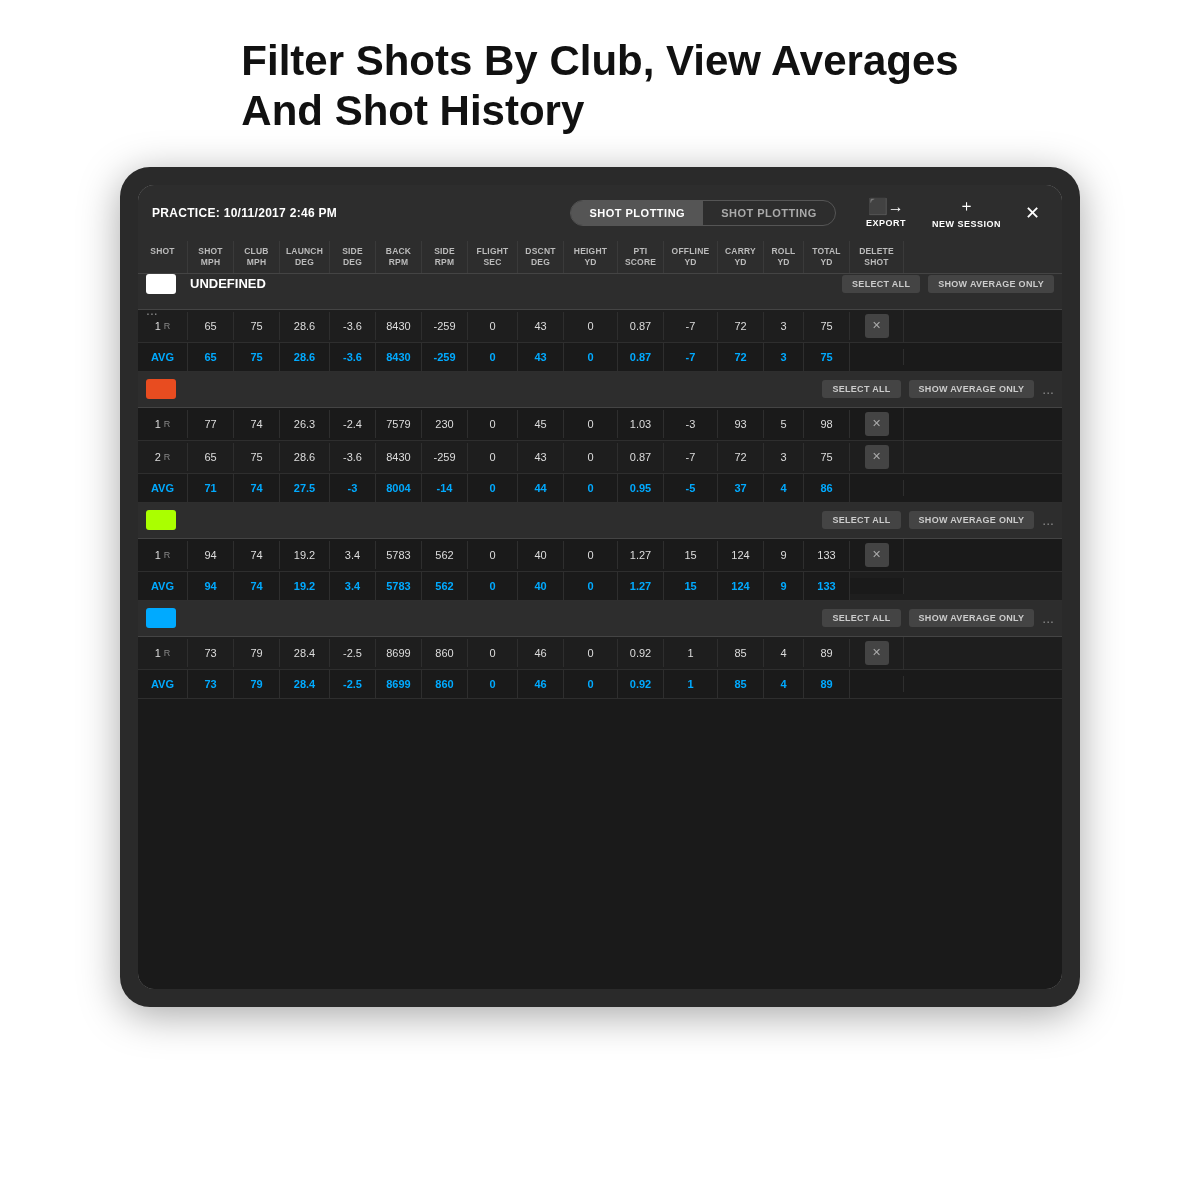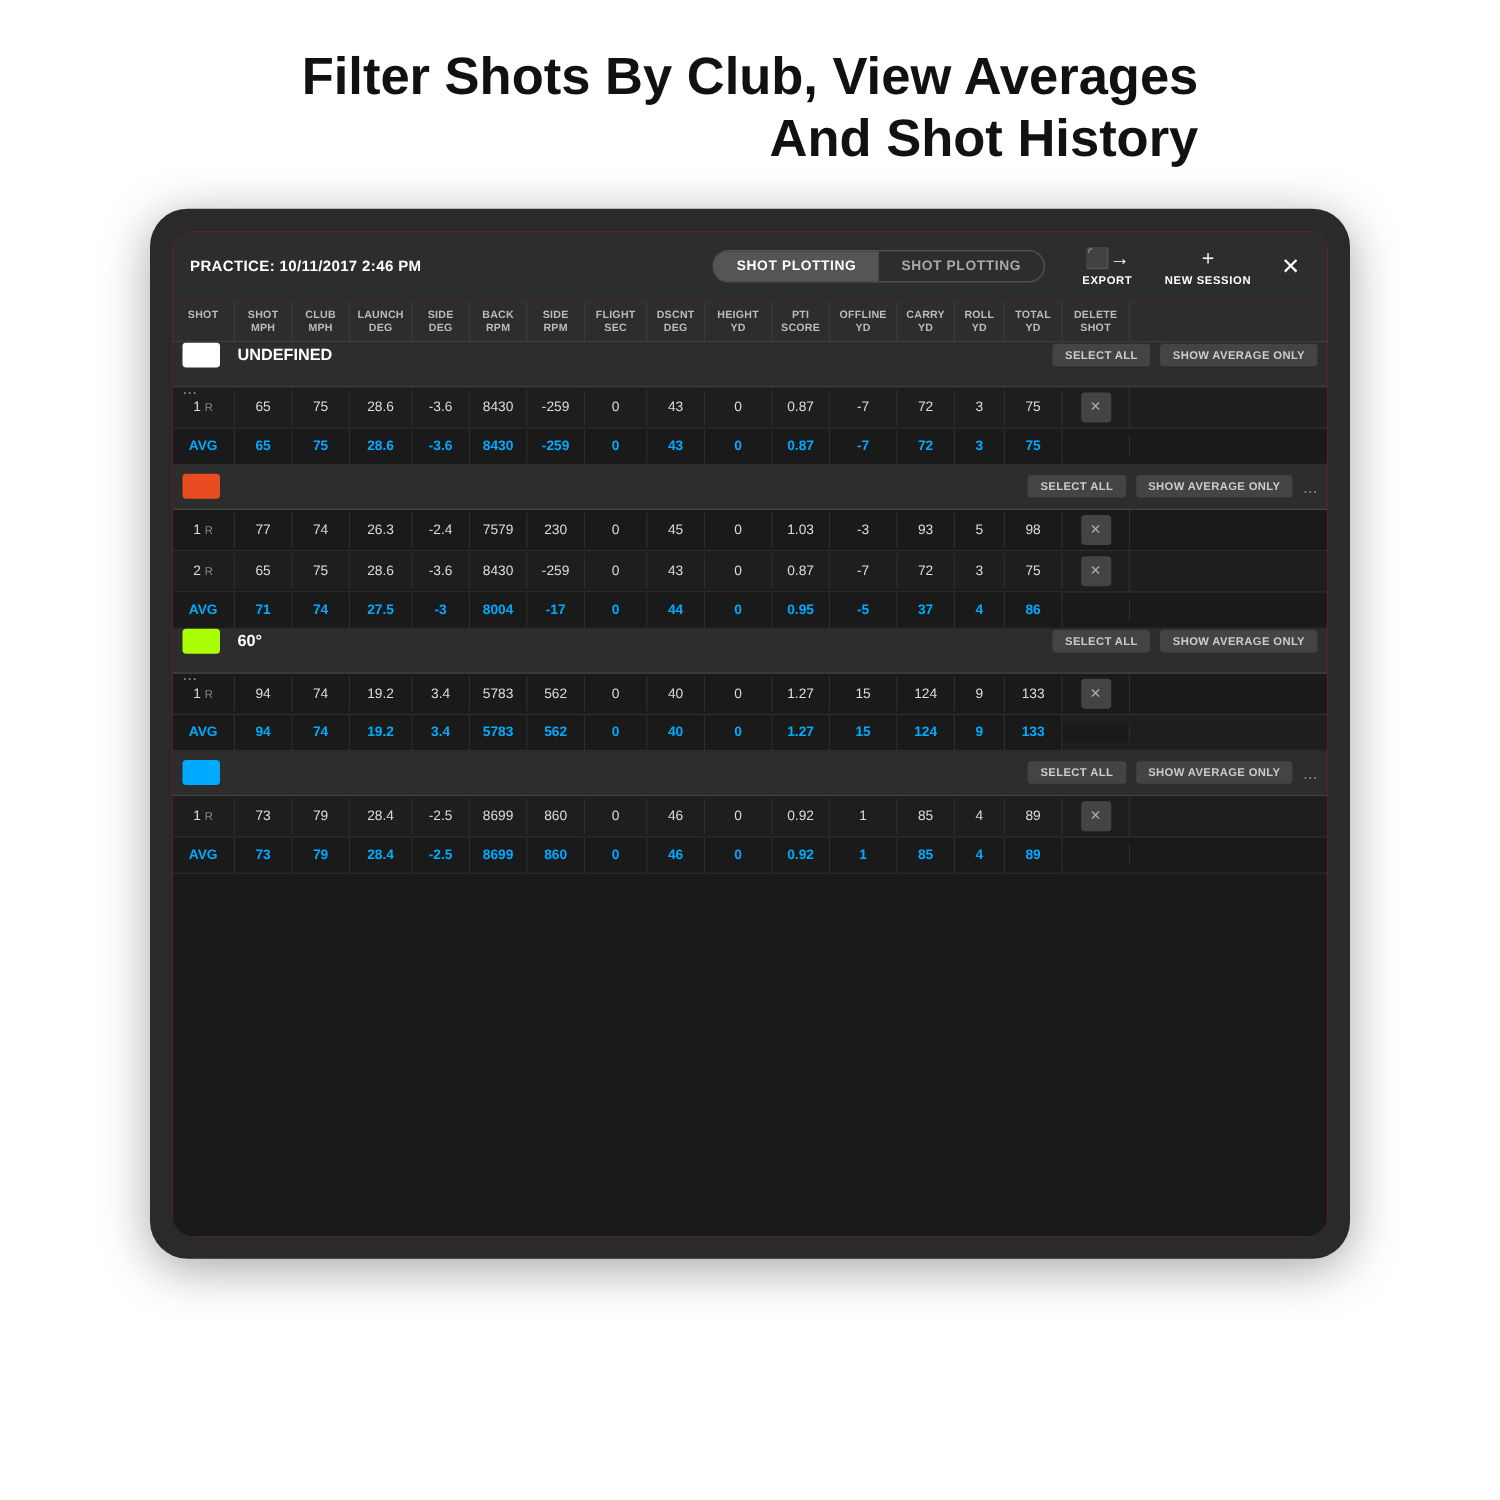--- a/index.html
+++ b/index.html
@@ -10,42 +10,42 @@
       height: 1200px;
       overflow: hidden;
       display: flex;
       flex-direction: column;
       align-items: center;
     }
 
     .page-title {
       font-size: 42px;
       font-weight: 700;
-      text-align: right;
+      text-align: left;
       margin-top: 36px;
       margin-bottom: 30px;
       line-height: 1.2;
       color: #111;
     }
 
     
     .tablet-frame {
       width: 960px;
       height: 840px;
       background: #2a2a2a;
       border-radius: 30px;
       padding: 18px;
       box-shadow: 0 8px 40px rgba(0,0,0,0.35);
       position: relative;
     }
 
     .tablet-screen {
       width: 100%;
       height: 100%;
-      background: #be185d;
+      background: #a3a3a3;
       border-radius: 16px;
       overflow: hidden;
       display: flex;
       flex-direction: column;
     }
 
     
     .header-bar {
       background: #2d2d2d;
       display: flex;
@@ -423,34 +423,33 @@
             <button class="delete-x-btn">✕</button>
           </div>
         </div>
         <div class="data-row avg-row">
           <div class="data-cell avg-label" style="font-weight: 700; color: rgb(0, 170, 255);">AVG</div>
           <div class="data-cell" style="color: rgb(0, 170, 255); font-weight: 700;">71</div>
           <div class="data-cell" style="color: rgb(0, 170, 255); font-weight: 700;">74</div>
           <div class="data-cell" style="color: rgb(0, 170, 255); font-weight: 700;">27.5</div>
           <div class="data-cell" style="color: rgb(0, 170, 255); font-weight: 700;">-3</div>
           <div class="data-cell" style="color: rgb(0, 170, 255); font-weight: 700;">8004</div>
-          <div class="data-cell" style="color: rgb(0, 170, 255); font-weight: 700;">-17</div>
+          <div class="data-cell" style="color: rgb(0, 170, 255); font-weight: 700;">-14</div>
           <div class="data-cell" style="color: rgb(0, 170, 255); font-weight: 700;">0</div>
           <div class="data-cell" style="color: rgb(0, 170, 255); font-weight: 700;">44</div>
           <div class="data-cell" style="color: rgb(0, 170, 255); font-weight: 700;">0</div>
           <div class="data-cell" style="color: rgb(0, 170, 255); font-weight: 700;">0.95</div>
           <div class="data-cell" style="color: rgb(0, 170, 255); font-weight: 700;">-5</div>
           <div class="data-cell" style="color: rgb(0, 170, 255); font-weight: 700;">37</div>
           <div class="data-cell" style="color: rgb(0, 170, 255); font-weight: 700;">4</div>
           <div class="data-cell" style="color: rgb(0, 170, 255); font-weight: 700;">86</div>
           <div class="data-cell"></div>
         </div>
         <div class="club-group-row">
           <div class="club-color-swatch" style="background: rgb(170, 255, 0);"></div>
-          <div class="club-name">60°</div>
           <div style="flex: 1 1 0%;"></div>
           <button class="select-all-btn">SELECT ALL</button>
           <button class="show-avg-btn">SHOW AVERAGE ONLY</button>
           <div class="group-dots">...</div>
         </div>
         <div class="data-row">
           <div class="data-cell">
             <div style="display:flex;align-items:center;justify-content:center;gap:3px">
               <span style="color:#ddd;font-size:11px">1</span>
               <span style="color:#888;font-size:9px">R</span>

